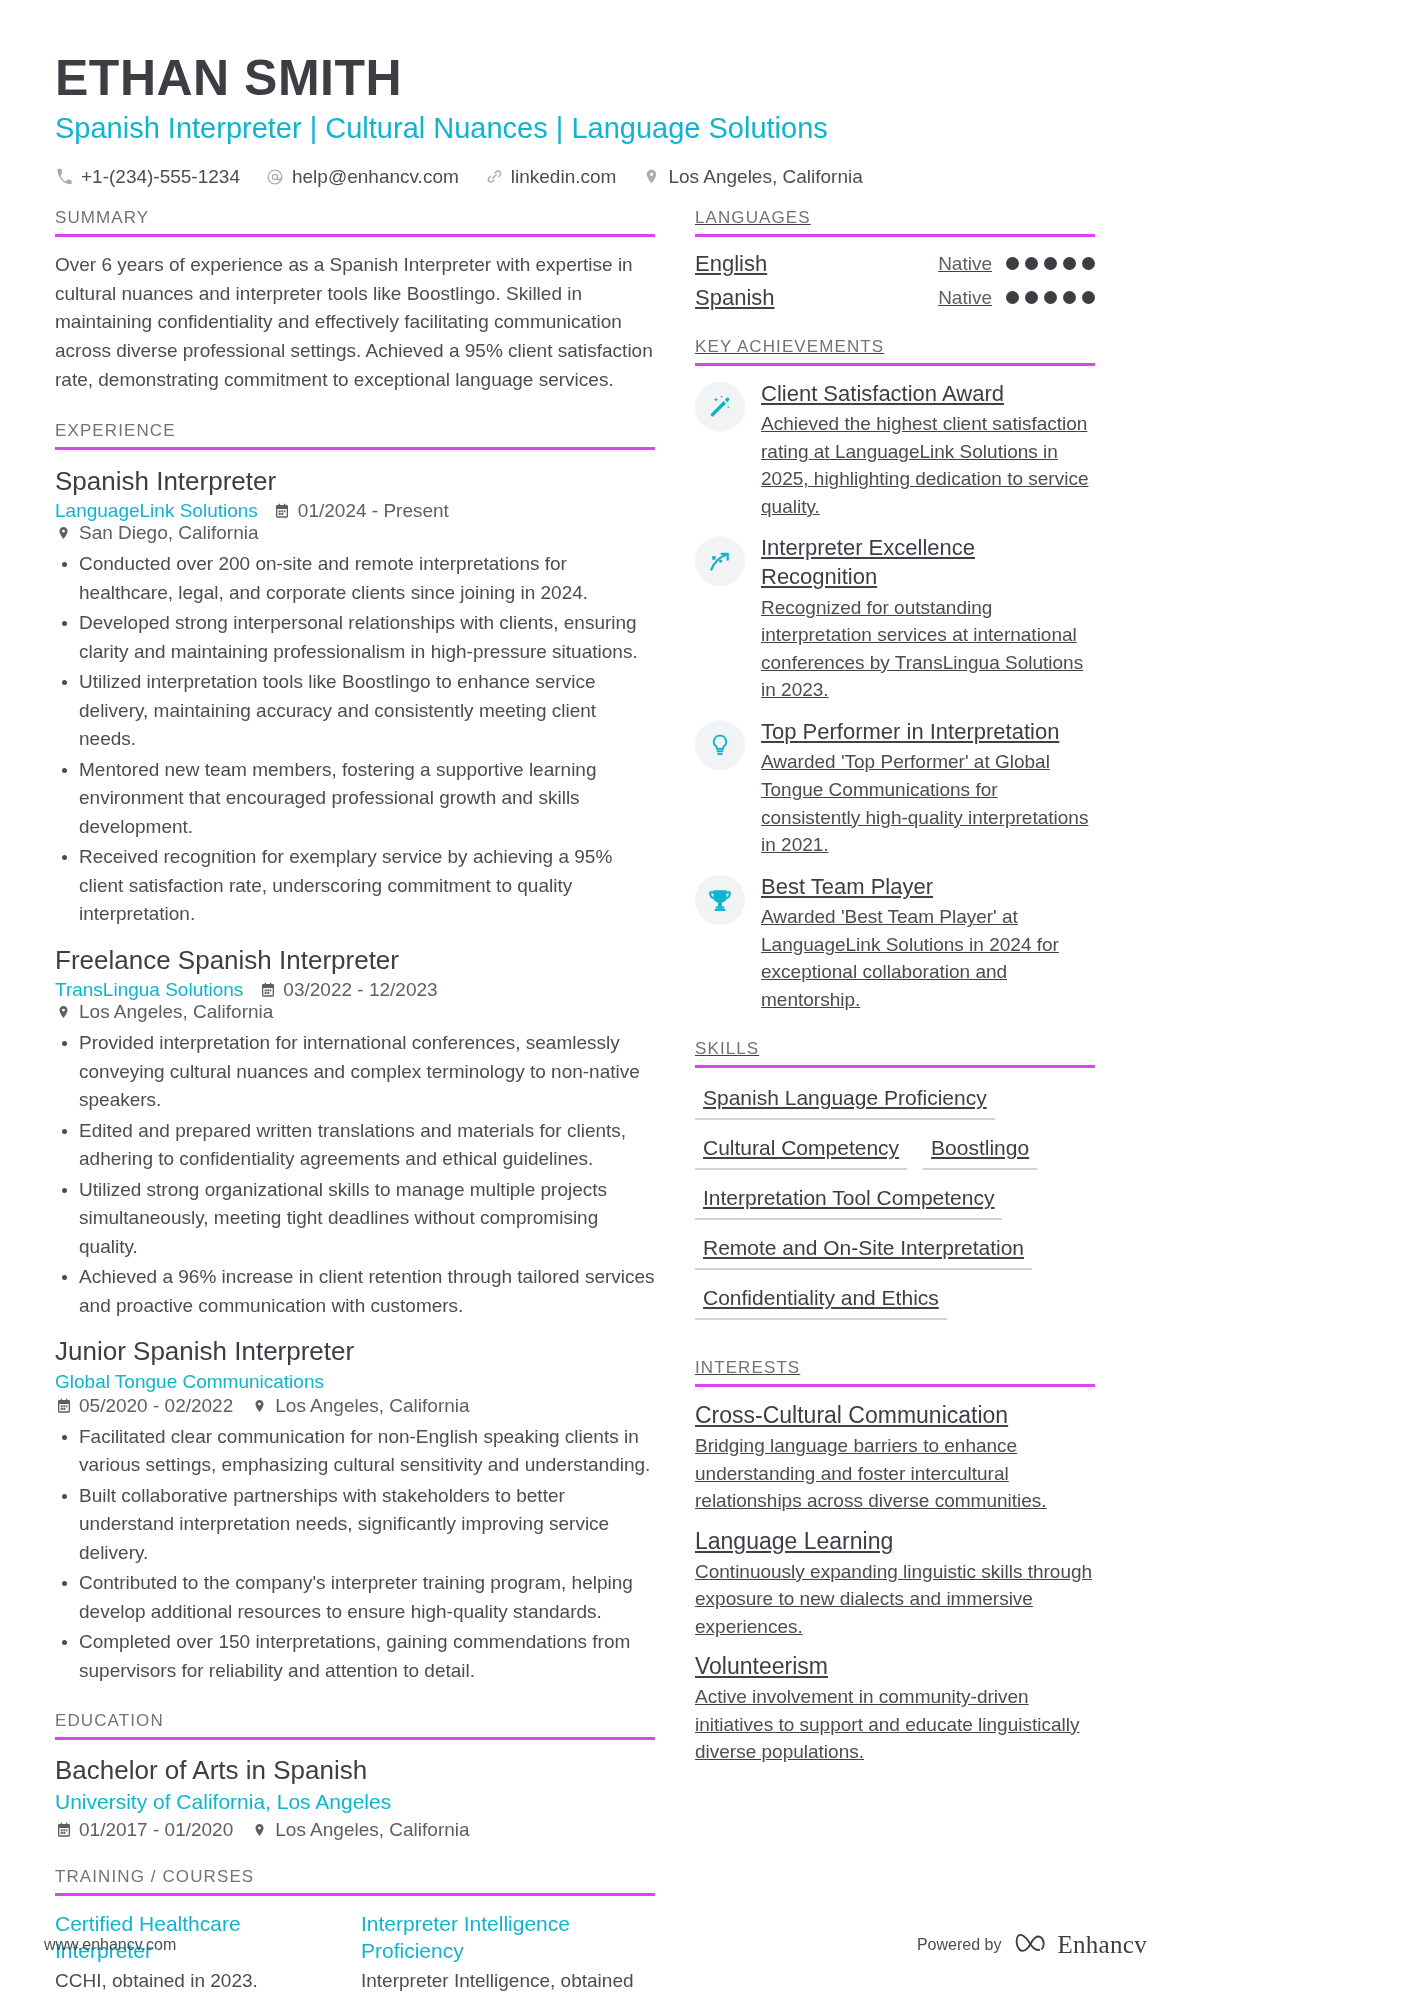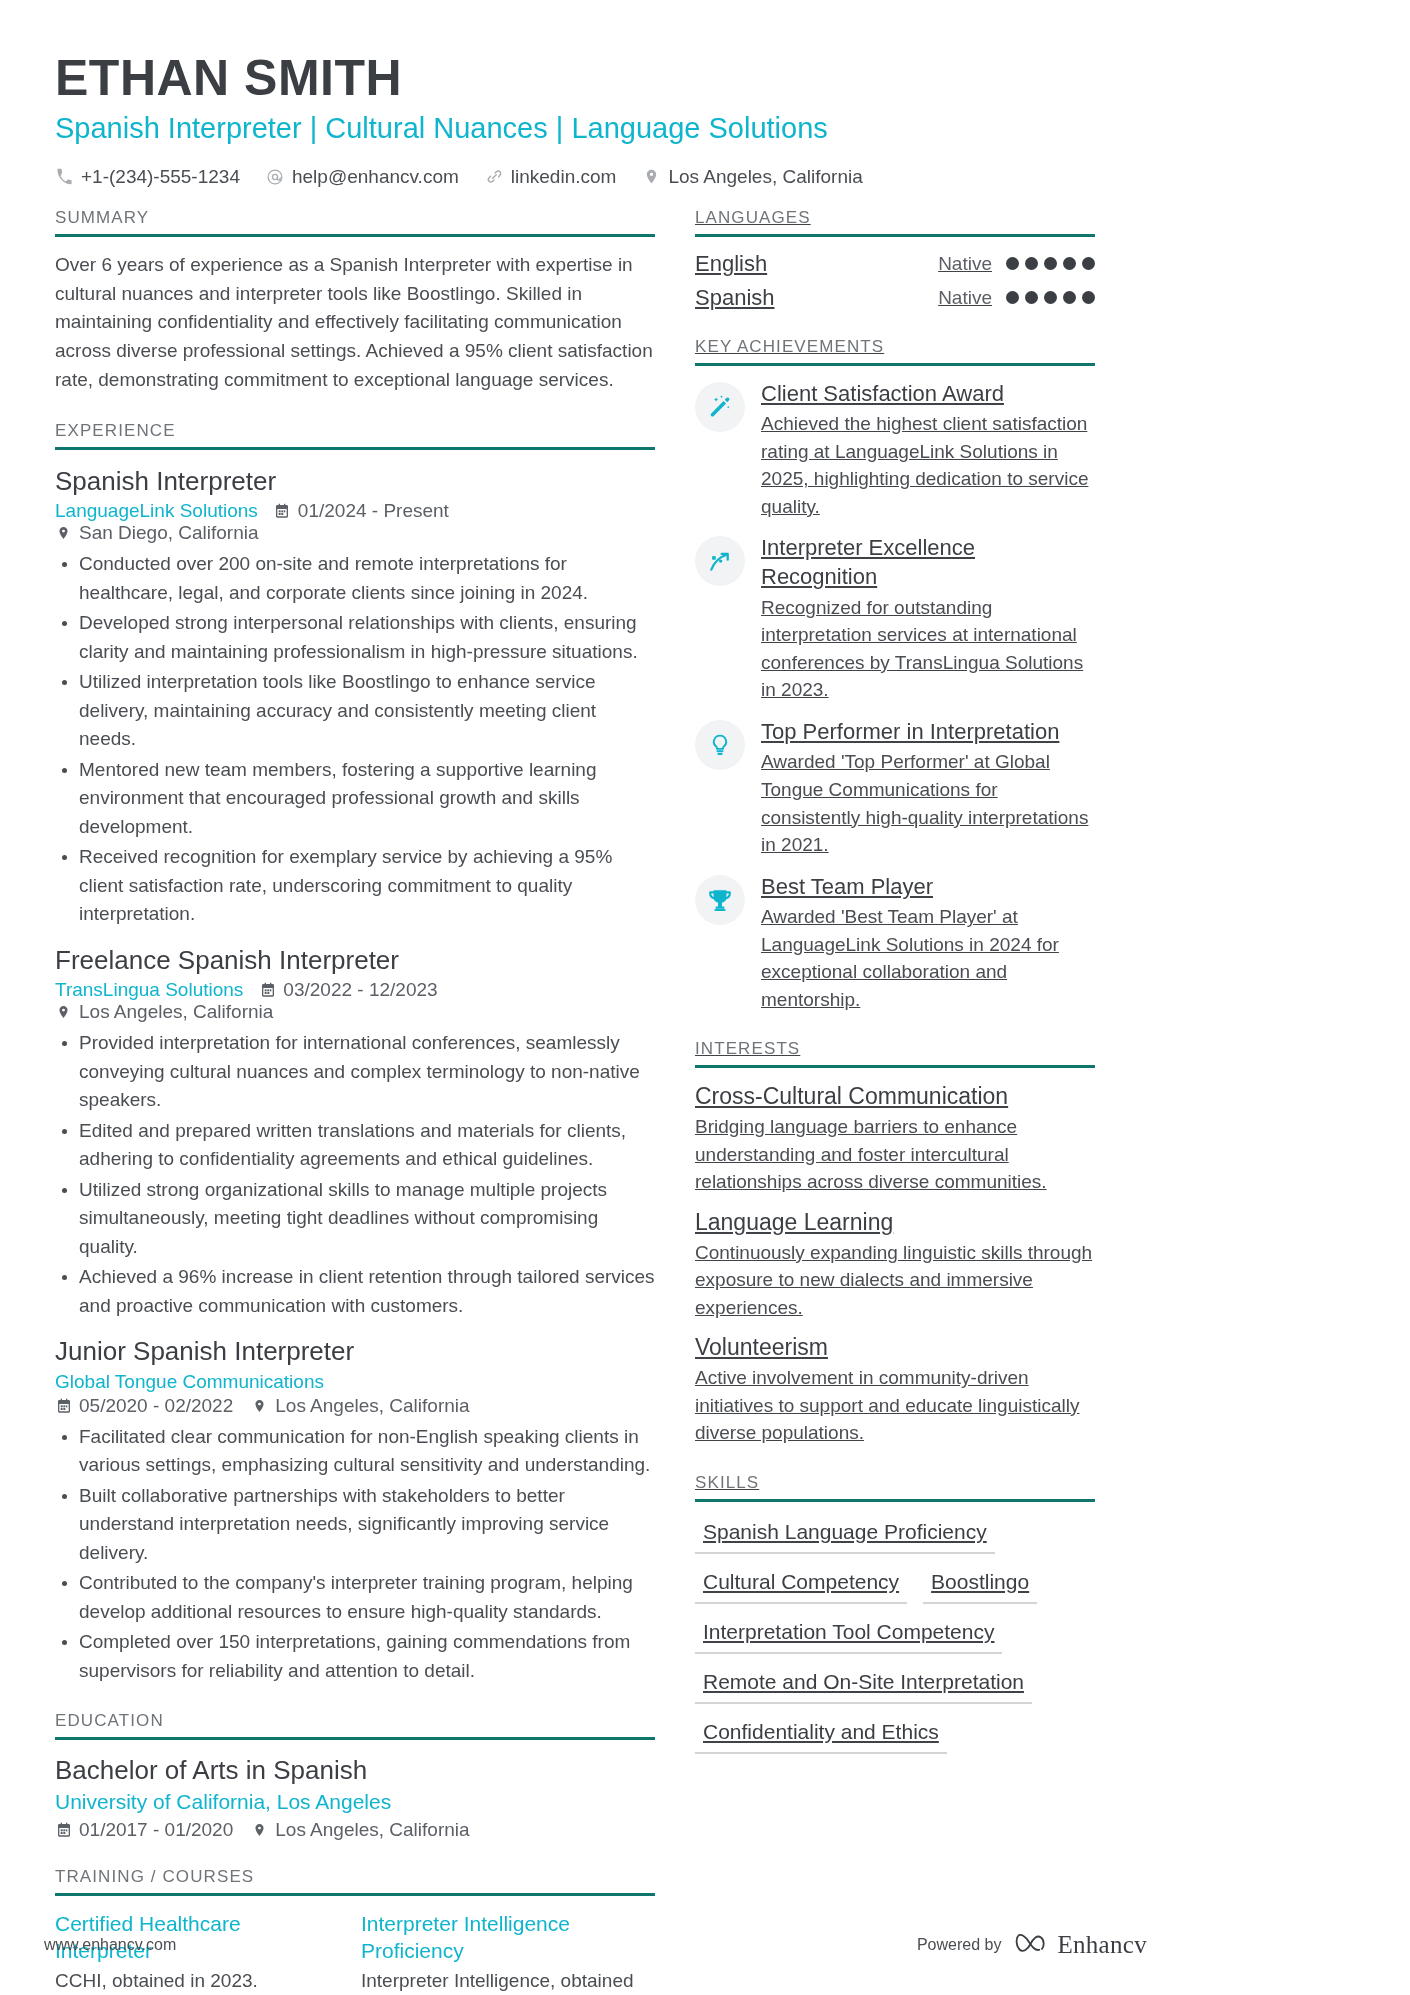--- a/index.html
+++ b/index.html
@@ -85,21 +85,21 @@
   
   .section { margin-top: 26px; }
   .section:first-child { margin-top: 10px; }
 
   .sec-title {
     font-size: 17px;
     letter-spacing: 1.1px;
     color: #6f7479;
     text-transform: uppercase;
     padding-bottom: 6px;
-    border-bottom: 3px solid #0f766e;
+    border-bottom: 3px solid #d946ef;
     margin-bottom: 14px;
     font-weight: 400;
   }
 
   
   .summary-text {
     font-size: 19px;
     line-height: 1.52;
     color: #4a4d52;
   }
@@ -608,47 +608,47 @@
             </svg>
           </div>
           <div class="ach-body">
             <div class="ach-title">Best Team Player</div>
             <div class="ach-desc">Awarded 'Best Team Player' at LanguageLink Solutions in 2024 for exceptional collaboration and mentorship.</div>
           </div>
         </div>
       </div>
 
       <div class="section">
-        <div class="sec-title">INTERESTS</div>
-
-        <div class="interest">
-          <div class="interest-title">Cross-Cultural Communication</div>
-          <div class="interest-desc">Bridging language barriers to enhance understanding and foster intercultural relationships across diverse communities.</div>
-        </div>
-
-        <div class="interest">
-          <div class="interest-title">Language Learning</div>
-          <div class="interest-desc">Continuously expanding linguistic skills through exposure to new dialects and immersive experiences.</div>
-        </div>
-
-        <div class="interest">
-          <div class="interest-title">Volunteerism</div>
-          <div class="interest-desc">Active involvement in community-driven initiatives to support and educate linguistically diverse populations.</div>
-        </div>
-      </div>
-
-      <div class="section">
         <div class="sec-title">SKILLS</div>
         <div class="skills">
           <span class="skill">Spanish Language Proficiency</span>
           <span class="skill">Cultural Competency</span>
           <span class="skill">Boostlingo</span>
           <span class="skill">Interpretation Tool Competency</span>
           <span class="skill">Remote and On-Site Interpretation</span>
           <span class="skill">Confidentiality and Ethics</span>
+        </div>
+      </div>
+
+      <div class="section">
+        <div class="sec-title">INTERESTS</div>
+
+        <div class="interest">
+          <div class="interest-title">Cross-Cultural Communication</div>
+          <div class="interest-desc">Bridging language barriers to enhance understanding and foster intercultural relationships across diverse communities.</div>
+        </div>
+
+        <div class="interest">
+          <div class="interest-title">Language Learning</div>
+          <div class="interest-desc">Continuously expanding linguistic skills through exposure to new dialects and immersive experiences.</div>
+        </div>
+
+        <div class="interest">
+          <div class="interest-title">Volunteerism</div>
+          <div class="interest-desc">Active involvement in community-driven initiatives to support and educate linguistically diverse populations.</div>
         </div>
       </div>
 
     </div>
   </div>
 
   <div class="footer">
     <span>www.enhancv.com</span>
     <span class="powered">
       <span>Powered by</span>

